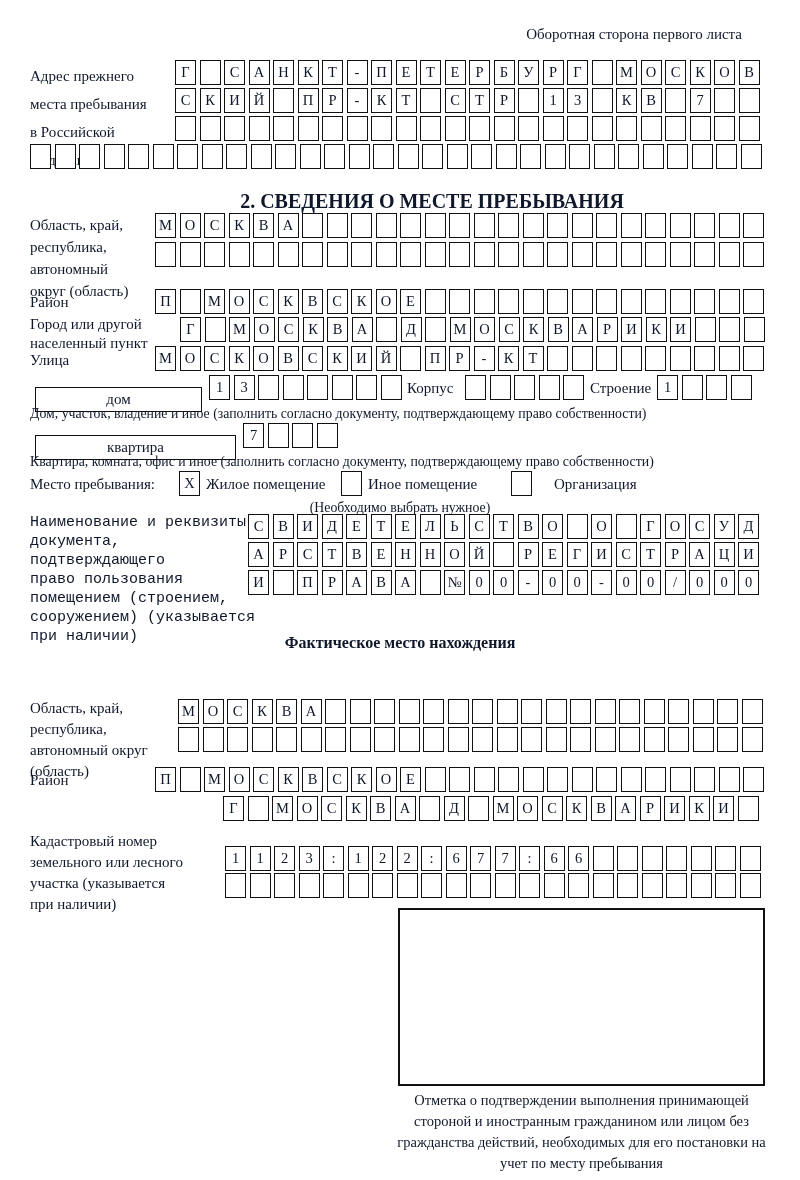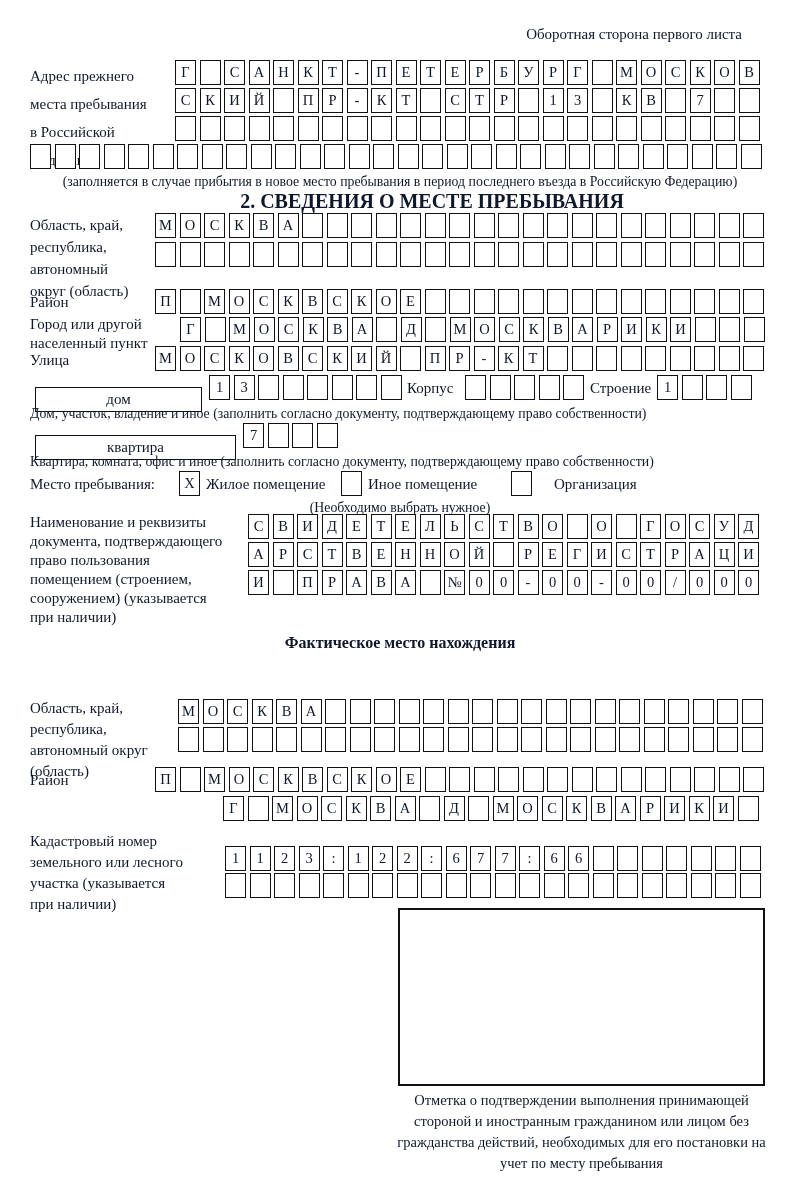--- a/index.html
+++ b/index.html
@@ -137,21 +137,20 @@
       <span class="cell"></span>
       <span class="cell"></span>
       <span class="cell"></span>
       <span class="cell"></span>
       <span class="cell"></span>
       <span class="cell"></span>
       <span class="cell"></span>
       <span class="cell"></span>
       <span class="cell"></span>
     </div>
-  <div class="note center" style="left:0;top:173px;width:800px;">(заполняется в случае прибытия в новое место пребывания в период последнего въезда в Российскую Федерацию)</div>
 
   <div class="lbl bold center" style="left:0;top:191px;width:800px;font-size:20px;padding-left:32px;">2. СВЕДЕНИЯ О МЕСТЕ ПРЕБЫВАНИЯ</div>
 
   <div class="lbl" style="left:30px;top:214px;line-height:22px;width:130px;">Область, край,
 республика,
 автономный
 округ (область)</div>
   <div class="row" style="left:155px;top:213px;">
       <span class="cell">М</span>
       <span class="cell">О</span>
@@ -339,21 +338,21 @@
   <div class="row" style="left:341px;top:471px;">
       <span class="cell"></span>
     </div>
   <div class="lbl" style="left:368px;top:474px;">Иное помещение</div>
   <div class="row" style="left:511px;top:471px;">
       <span class="cell"></span>
     </div>
   <div class="lbl" style="left:554px;top:474px;">Организация</div>
   <div class="note center" style="left:230px;top:499px;width:340px;">(Необходимо выбрать нужное)</div>
 
-  <div class="lbl" style="left:30px;top:513px;line-height:19px;width:230px;">Наименование и реквизиты
+  <div class="lbl" style="left:30px;top:513px;line-height:19px;width:230px;font-family:Liberation Mono, monospace;">Наименование и реквизиты
 документа, подтверждающего
 право пользования
 помещением (строением,
 сооружением) (указывается
 при наличии)</div>
   <div class="row" style="left:248px;top:514px;">
       <span class="cell">С</span>
       <span class="cell">В</span>
       <span class="cell">И</span>
       <span class="cell">Д</span>

